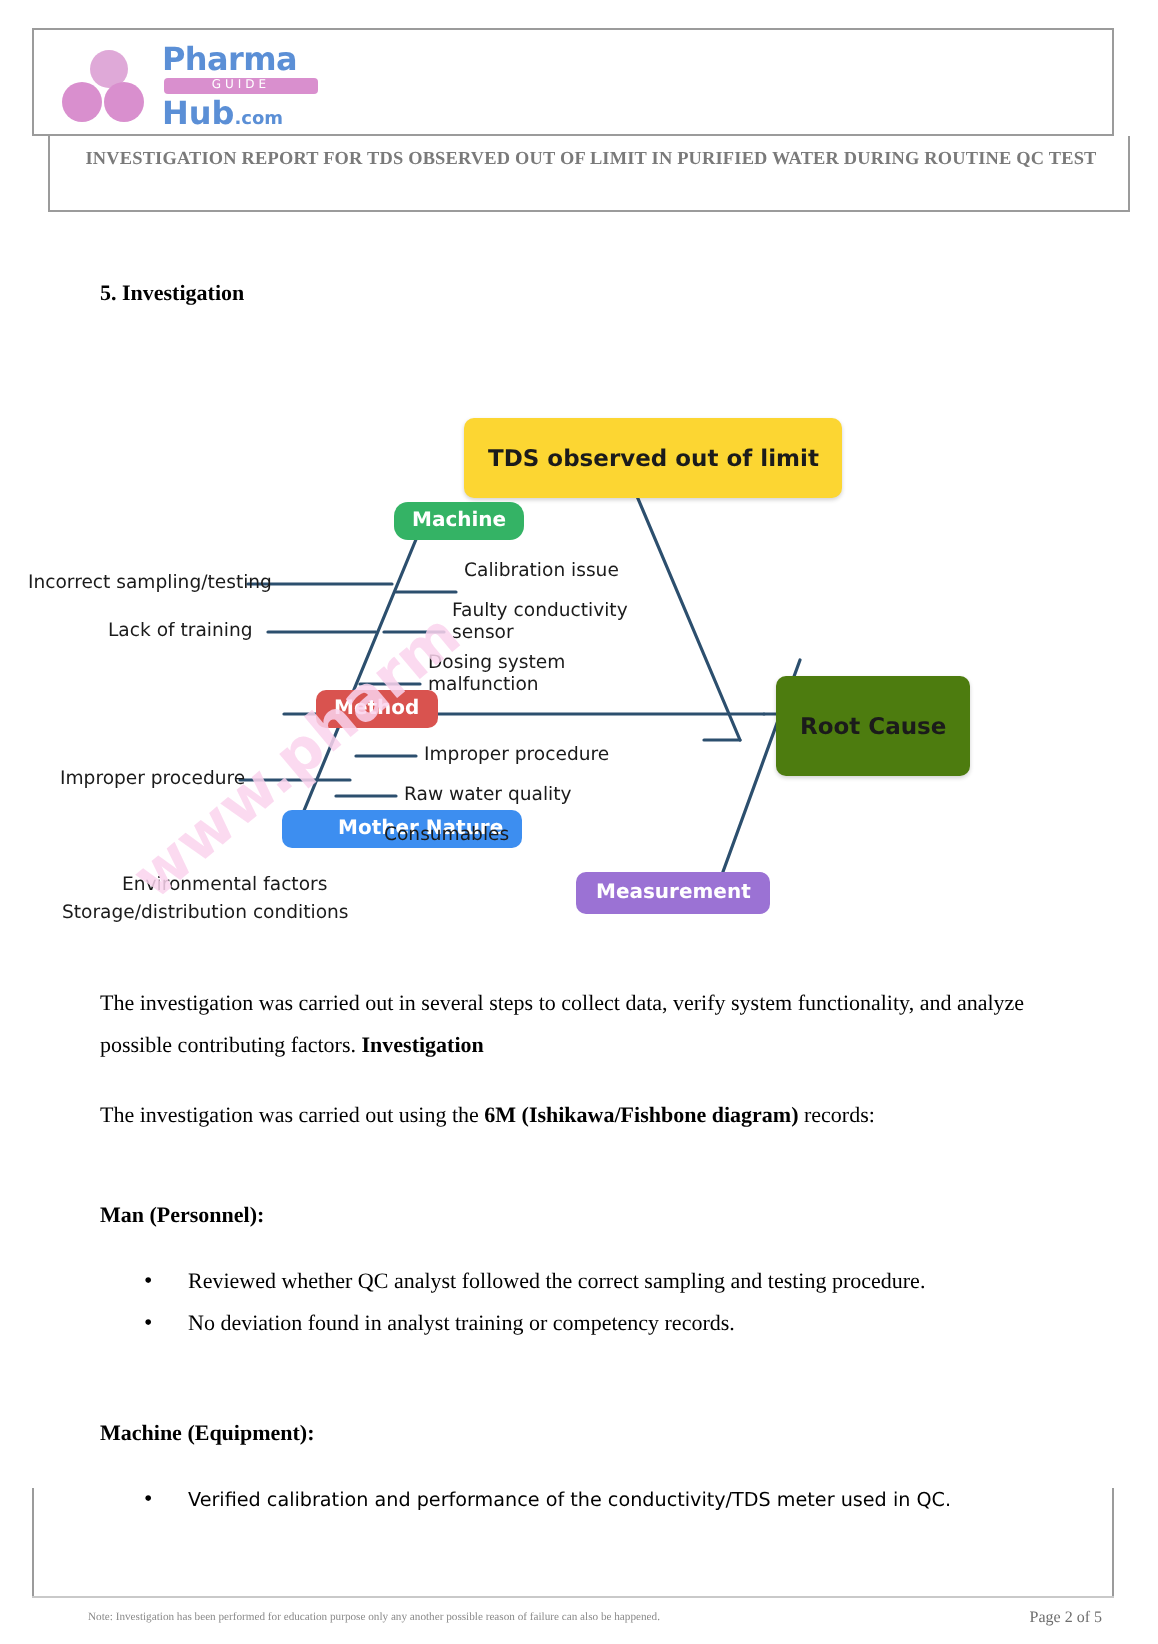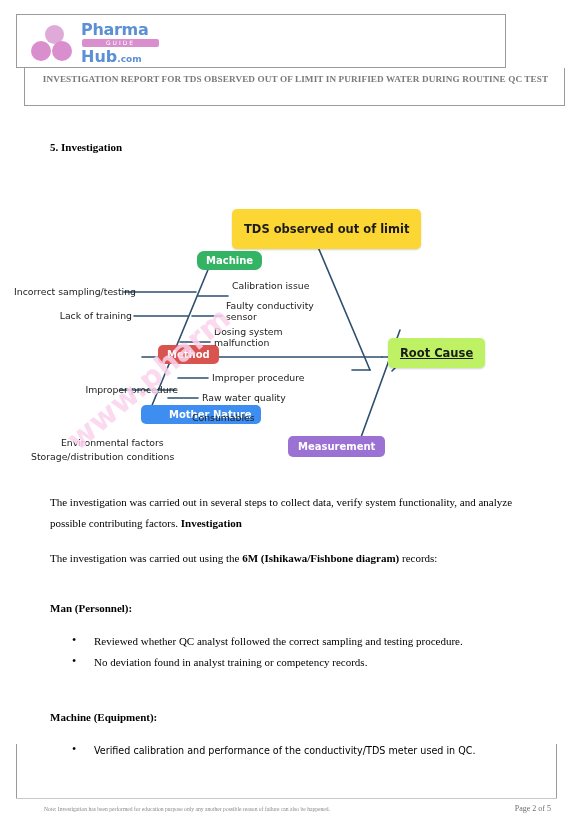--- a/index.html
+++ b/index.html
@@ -9,21 +9,21 @@
     font-family:"Liberation Serif", serif;
     overflow:hidden;
     position:relative;
   }
   .page{
     position:absolute;inset:0;
     background:#ffffff;
   }
   
   .hdr-box{
-    position:absolute;left:16px;top:14px;width:490px;height:54px;
+    position:absolute;left:16px;top:14px;width:541px;height:54px;
     border:1px solid #9b9b9b;background:#fff;box-sizing:border-box;
   }
   .logo{
     position:absolute;left:14px;top:6px;width:150px;height:42px;
   }
   .logo-dots{position:absolute;left:0;top:4px;width:48px;height:34px;}
   .dot{position:absolute;border-radius:50%;background:#dda4d6;}
   .dot.d1{left:14px;top:0px;width:19px;height:19px;background:#dfa9d8;}
   .dot.d2{left:0px;top:16px;width:20px;height:20px;background:#d98fce;}
   .dot.d3{left:21px;top:16px;width:20px;height:20px;background:#d98fce;}
@@ -71,31 +71,31 @@
   .fish{position:absolute;left:70px;top:200px;width:450px;height:275px;}
   .fish svg{position:absolute;left:0;top:0;}
   .node{
     position:absolute;border-radius:5px;color:#fff;
     font-family:"DejaVu Sans", sans-serif;font-weight:bold;
     display:flex;align-items:center;justify-content:center;
     white-space:nowrap;
   }
   .n-problem{font-size:11.5px;padding:13px 12px;background:#fcd632;color:#1b1b1b;
     box-shadow:0 1px 2px rgba(0,0,0,.18);}
-  .n-root{font-size:11.5px;padding:8px 12px;background:#bef264;color:#1b1b1b;
-    box-shadow:0 1px 2px rgba(0,0,0,.18);text-decoration:underline;}
+  .n-root{font-size:11.5px;padding:18px 12px;background:#4d7c0f;color:#1b1b1b;
+    box-shadow:0 1px 2px rgba(0,0,0,.18);}
   .n-machine{font-size:10px;padding:4px 9px;background:#34b365;border-radius:7px;}
   .n-method{font-size:10px;padding:4px 9px;background:#d9534f;}
   .n-nature{font-size:10px;padding:4px 9px;background:#3d8ef0;}
   .n-measure{font-size:10px;padding:5px 10px;background:#9b72d4;}
   .leaf{
     position:absolute;font-family:"DejaVu Sans", sans-serif;font-size:9.3px;
     color:#1b1b1b;white-space:nowrap;line-height:11px;
   }
-  .leaf.r{text-align:right;}
+  .leaf.r{}
   .leaf.c2{white-space:normal;width:92px;text-align:left;}
 
   
   .para{
     position:absolute;left:50px;width:480px;
     font-family:"Liberation Serif", serif;font-size:11px;color:#000;
     line-height:21px;
   }
   .para b{font-weight:bold;}
   .subhead{

